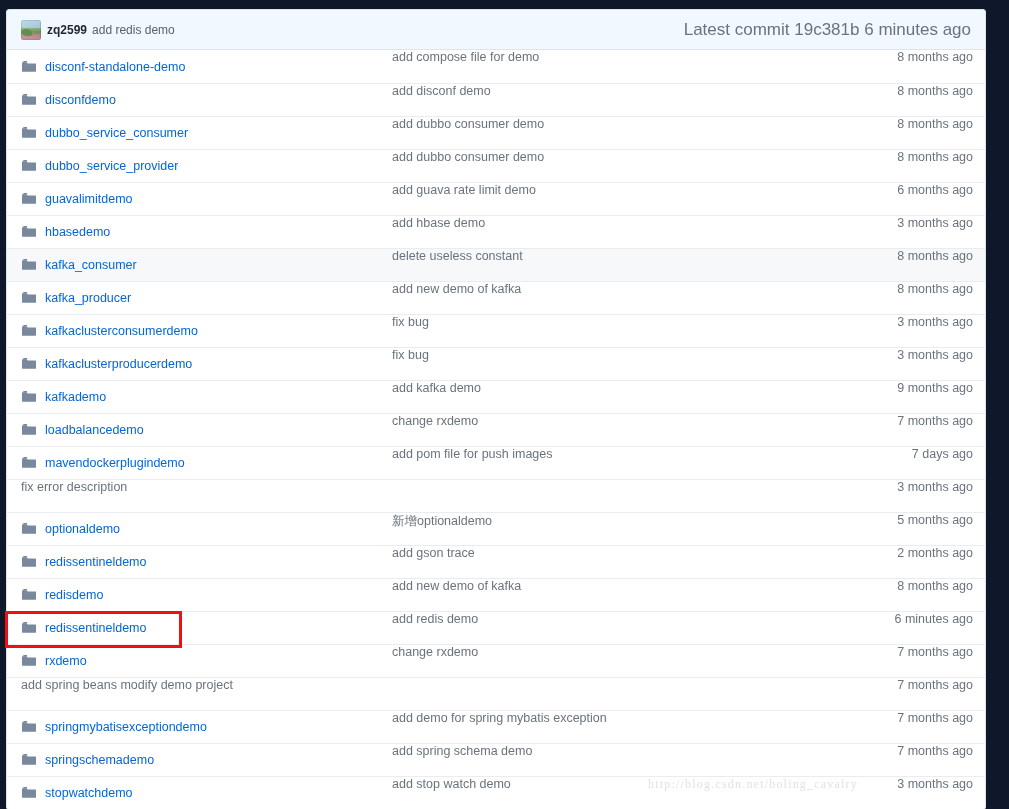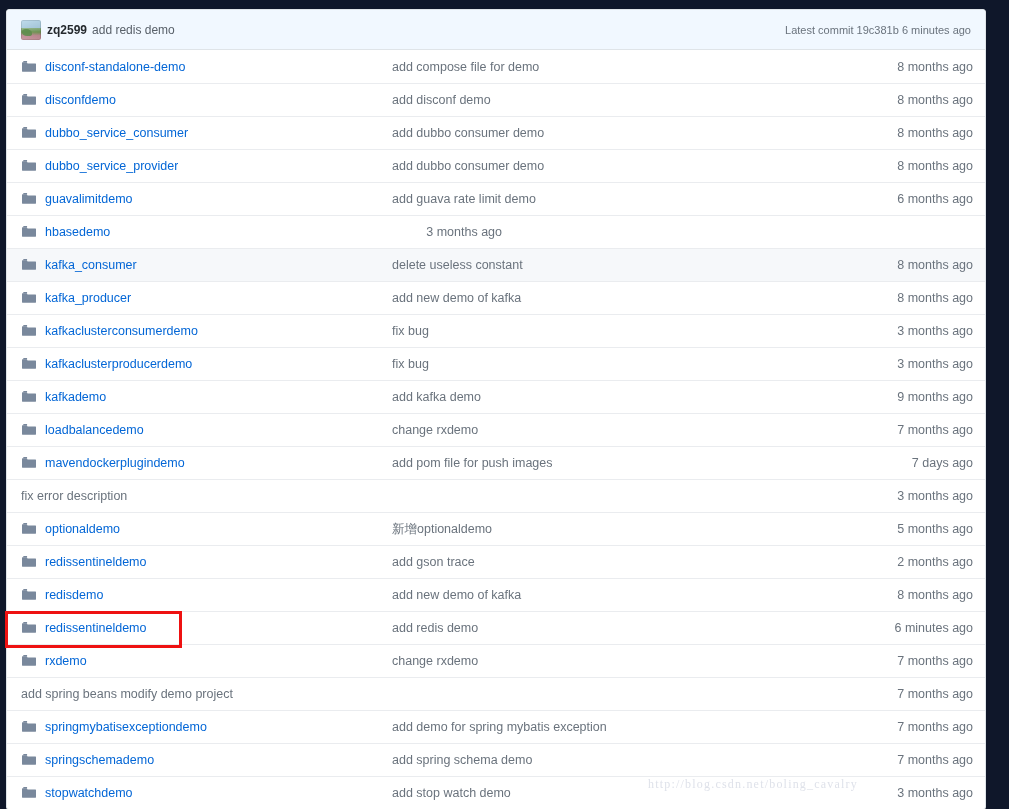--- a/index.html
+++ b/index.html
@@ -67,34 +67,33 @@
   .commit-msg {
     font-size: 12px;
     color: #586069;
     margin-left: 5px;
     white-space: nowrap;
     overflow: hidden;
     text-overflow: ellipsis;
   }
   .commit-meta {
     margin-left: auto;
-    font-size: 11px;
+    font-size: 17px;
     color: #6a737d;
     white-space: nowrap;
     padding-right: 2px;
     text-align: center;
   }
   .commit-meta .sha {
     color: #6a737d;
   }
 
   
   .file-row {
     display: flex;
-    align-items: center;
     height: 33px;
     border-top: 1px solid #eaecef;
     padding: 0 12px 0 14px;
     position: relative;
   }
   .file-row:first-of-type { border-top: none; }
   .file-row.hovered { background: #f6f8fa; }
 
   .cell-name {
     flex: 0 0 371px;
@@ -229,20 +228,21 @@
           <div class="cell-age">6 months ago</div>
         </div>
         <div class="file-row">
           <div class="cell-name">
             <svg class="folder-icon" viewBox="0 0 16 16" aria-hidden="true">
               <path fill="#79889c" d="M1.5 3.2h4.1l1.0 1.2h7.9c.3 0 .5.2.5.5v7.4c0 .3-.2.5-.5.5H1.5c-.3 0-.5-.2-.5-.5V3.7c0-.3.2-.5.5-.5z"></path>
               <path fill="#79889c" d="M2.6 2.1h3.2c.2 0 .3.1.3.3v1.1H2.3V2.4c0-.2.1-.3.3-.3z"></path>
             </svg>
             <span class="file-name">hbasedemo</span>
           </div>
+          <div class="cell-message">add hbase demo</div>
           <div class="cell-age">3 months ago</div>
         </div>
         <div class="file-row hovered">
           <div class="cell-name">
             <svg class="folder-icon" viewBox="0 0 16 16" aria-hidden="true">
               <path fill="#79889c" d="M1.5 3.2h4.1l1.0 1.2h7.9c.3 0 .5.2.5.5v7.4c0 .3-.2.5-.5.5H1.5c-.3 0-.5-.2-.5-.5V3.7c0-.3.2-.5.5-.5z"></path>
               <path fill="#79889c" d="M2.6 2.1h3.2c.2 0 .3.1.3.3v1.1H2.3V2.4c0-.2.1-.3.3-.3z"></path>
             </svg>
             <span class="file-name">kafka_consumer</span>
           </div>

